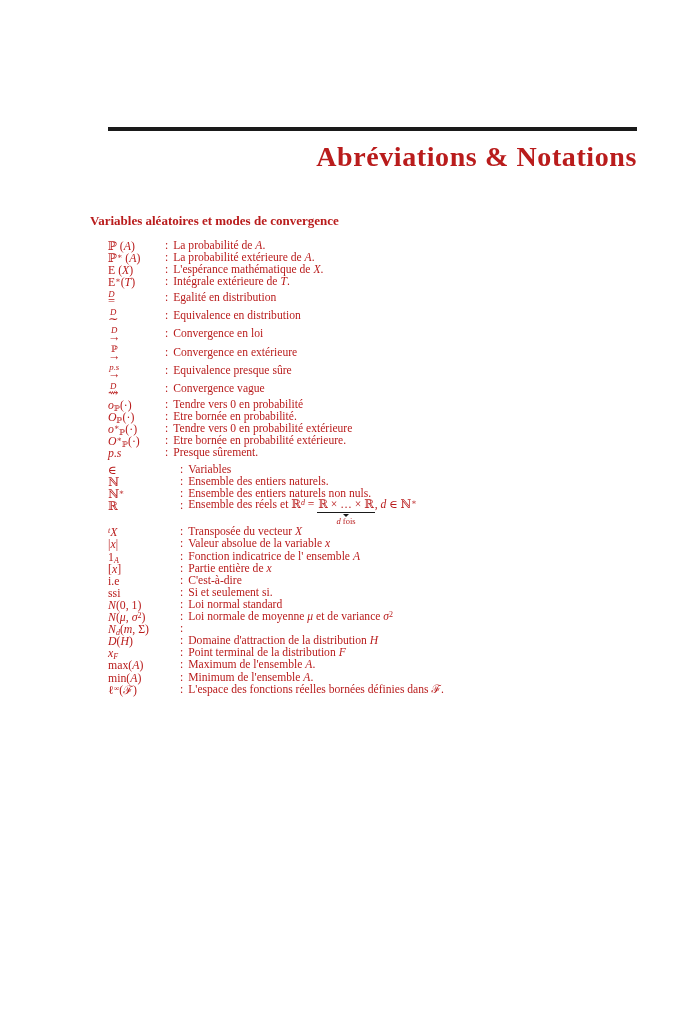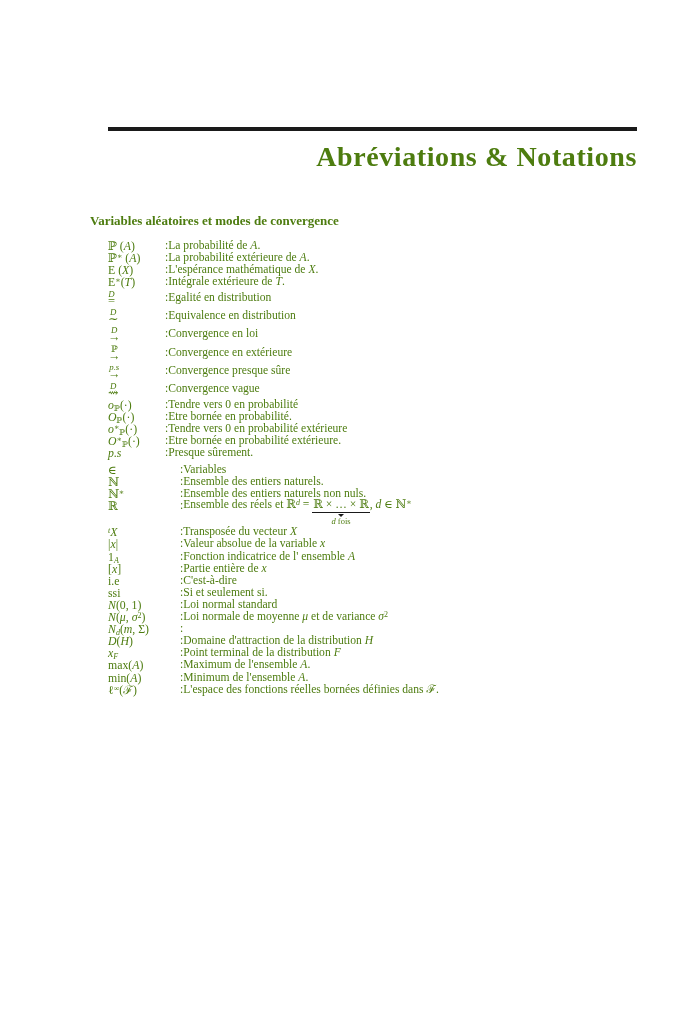--- a/index.html
+++ b/index.html
@@ -1,20 +1,20 @@
 <!DOCTYPE html>
 <html><head>
 <meta charset="utf-8">
 <style>
   html,body{margin:0;padding:0;background:#ffffff;}
   .page{
     position:relative;
     width:700px;height:1028px;
     background:#ffffff;
-    color:#4d7c0f;
+    color:#b91c1c;
     font-family:"Liberation Serif","DejaVu Serif",serif;
     overflow:hidden;
     border-radius:14px;
   }
   .top-rule{
     position:absolute;left:108px;top:127px;
     width:529px;height:4px;background:#1a1a1a;
   }
   .title{
     position:absolute;right:63px;top:141px;
@@ -32,21 +32,21 @@
   .row{
     display:flex;align-items:center;
     font-size:11.6px;line-height:12.1px;height:12.1px;
     white-space:nowrap;
   }
   .row-stack{height:18.4px;align-items:center;}
   .row-ub{height:12.1px;margin-bottom:14px;}
   .sym{display:inline-block;width:57px;flex:0 0 auto;font-size:11.8px;}
   .sec-g .sym{width:72px;}
   .colon{flex:0 0 auto;}
-  .desc{}
+  .desc{margin-left:5px;}
   sup{font-size:8px;line-height:0;vertical-align:3.5px;}
   sub{font-size:8px;line-height:0;vertical-align:-2px;}
   .stack{display:inline-flex;flex-direction:column;align-items:center;line-height:1;vertical-align:middle;}
   .st-top{font-size:8.8px;line-height:8px;}
   .st-bot{font-size:12.5px;line-height:9px;margin-top:-1px;}
   .ub{position:relative;display:inline-block;border-bottom:1.2px solid #1a1a1a;padding:0 1px 1px 1px;}
   .ub::after{
     content:"";position:absolute;left:50%;bottom:-5px;transform:translateX(-50%);
     width:0;height:0;
     border-left:3.5px solid transparent;border-right:3.5px solid transparent;
@@ -120,21 +120,21 @@
             </span></span>
           <span class="colon">:</span>
           <span class="desc">Convergence en extérieure</span>
         </div>
         <div class="row row-stack">
           <span class="sym"><span class="stack">
               <span class="st-top"><i>p.s</i></span>
               <span class="st-bot">→</span>
             </span></span>
           <span class="colon">:</span>
-          <span class="desc">Convergence presque sûre</span>
+          <span class="desc">Equivalence presque sûre</span>
         </div>
         <div class="row row-stack">
           <span class="sym"><span class="stack">
               <span class="st-top"><i>D</i></span>
               <span class="st-bot">⇝</span>
             </span></span>
           <span class="colon">:</span>
           <span class="desc">Convergence vague</span>
         </div>
         <div class="row">

